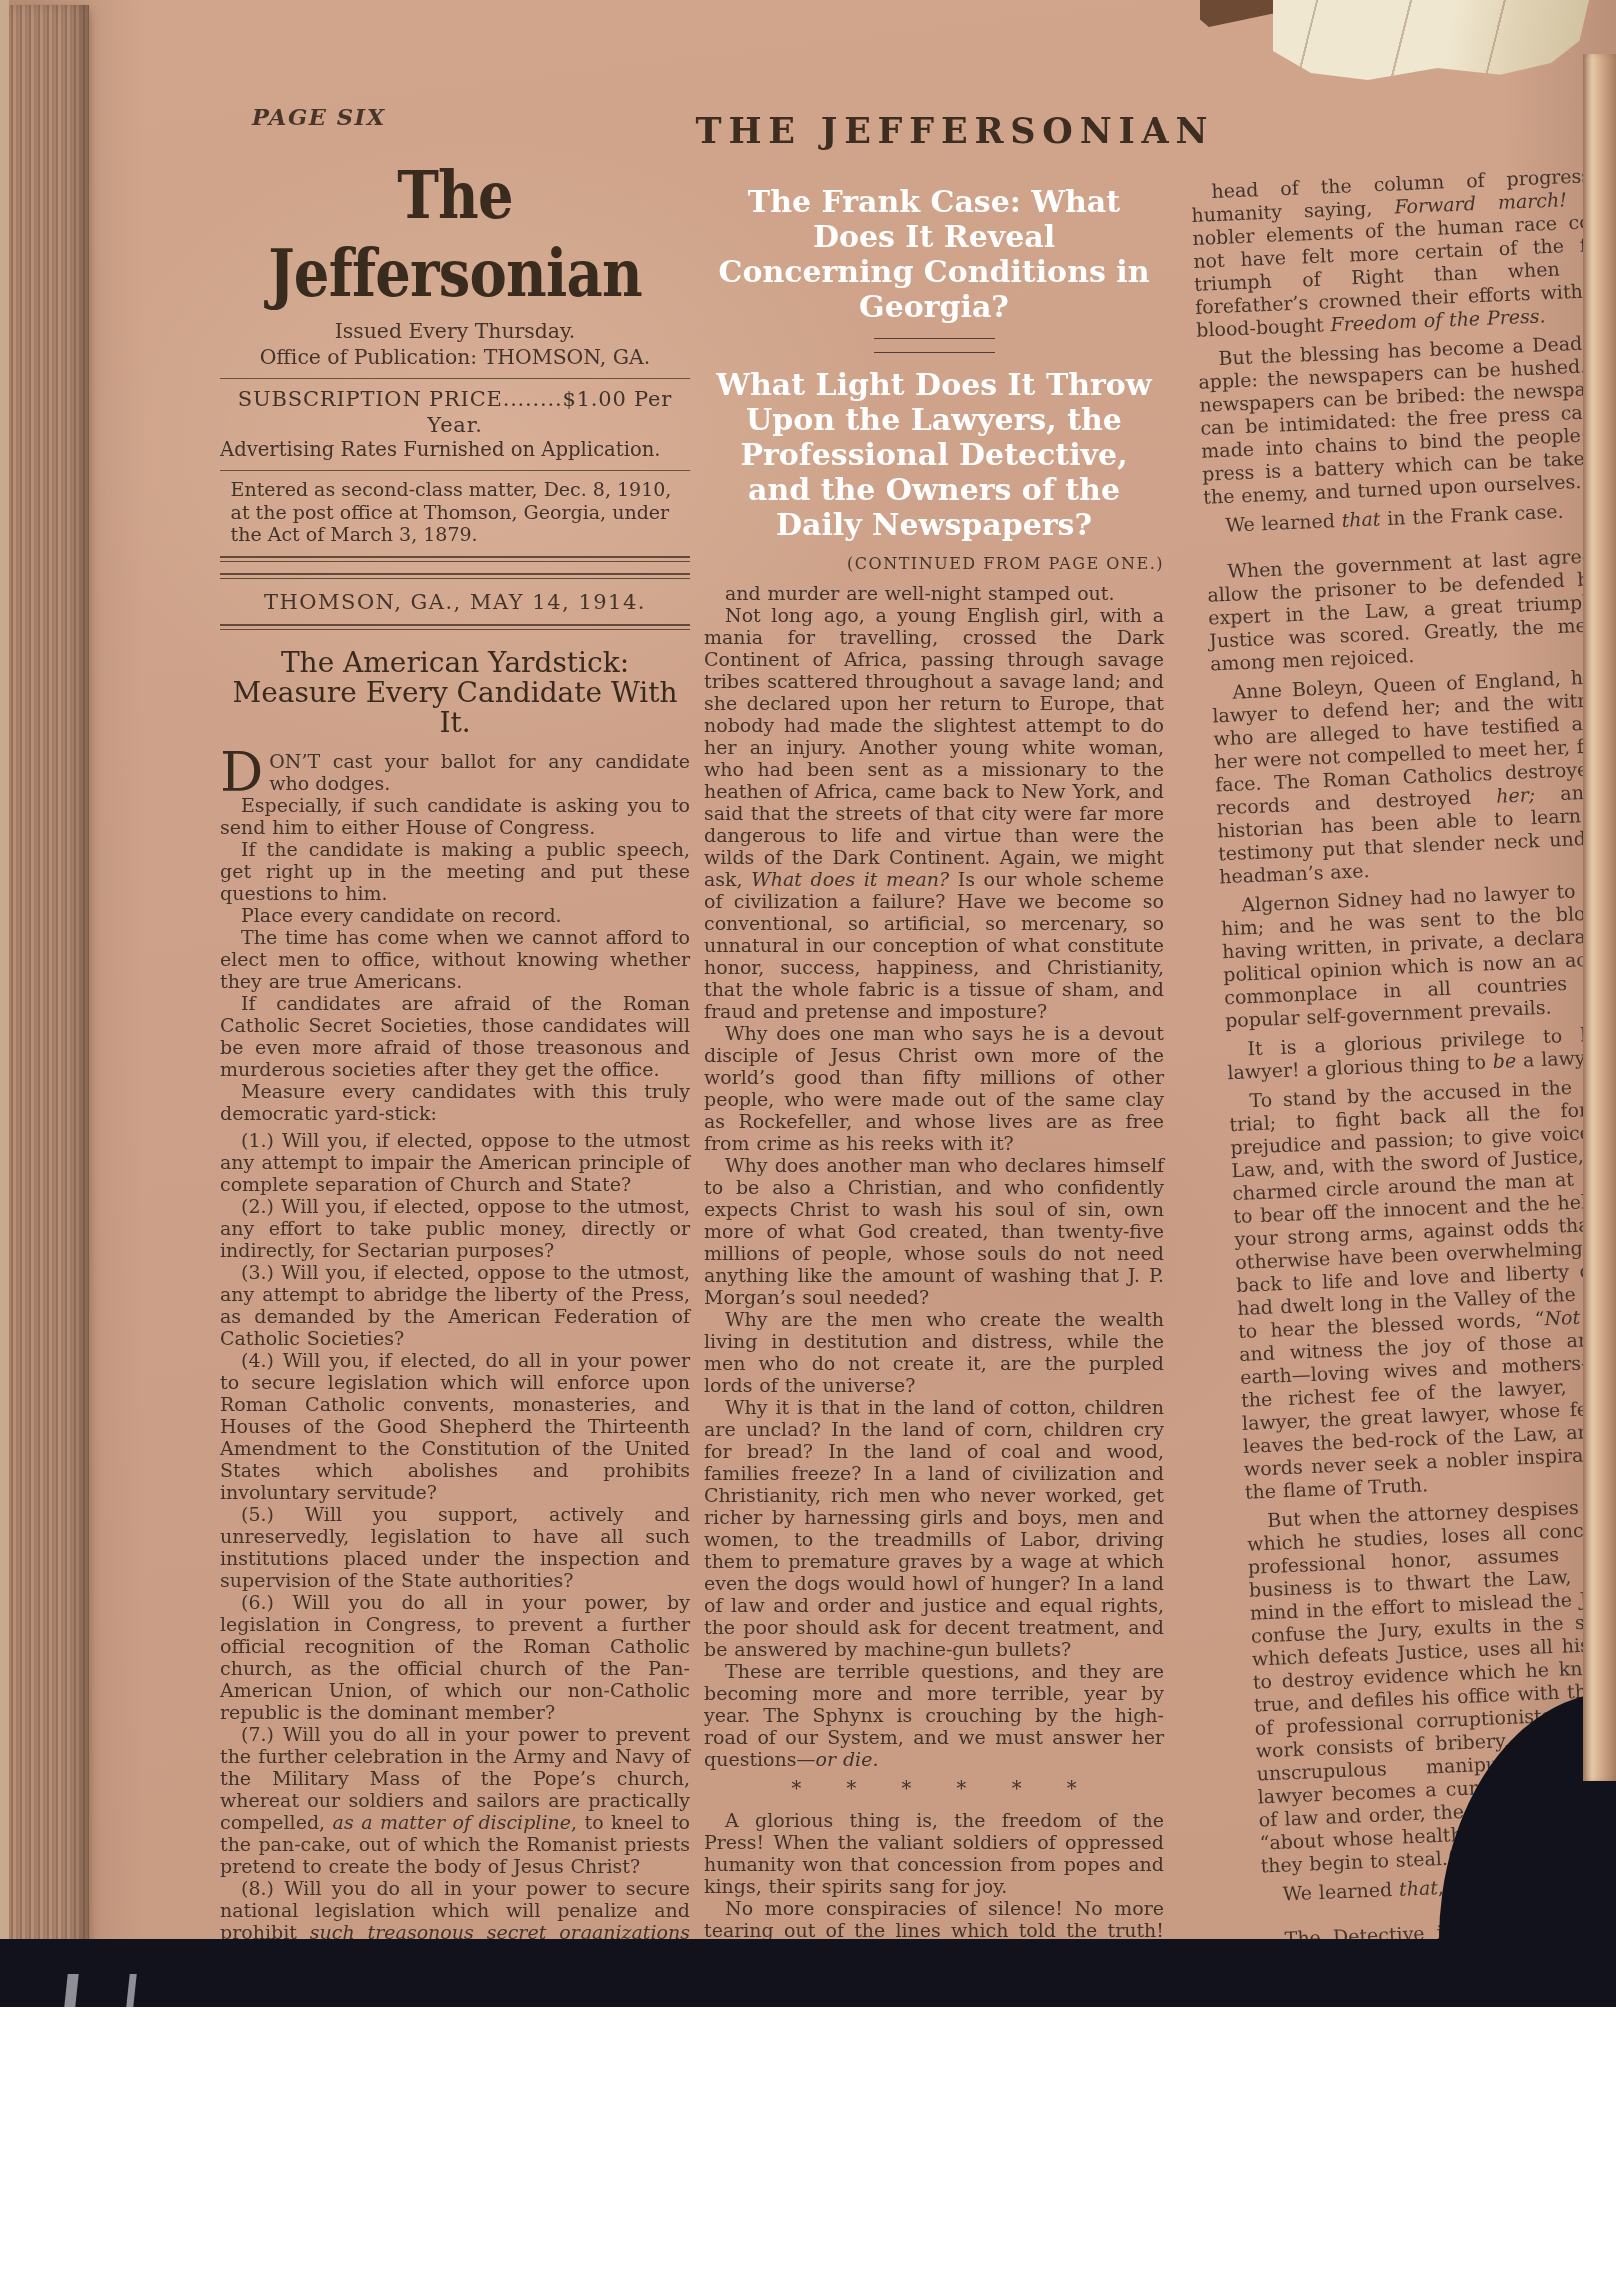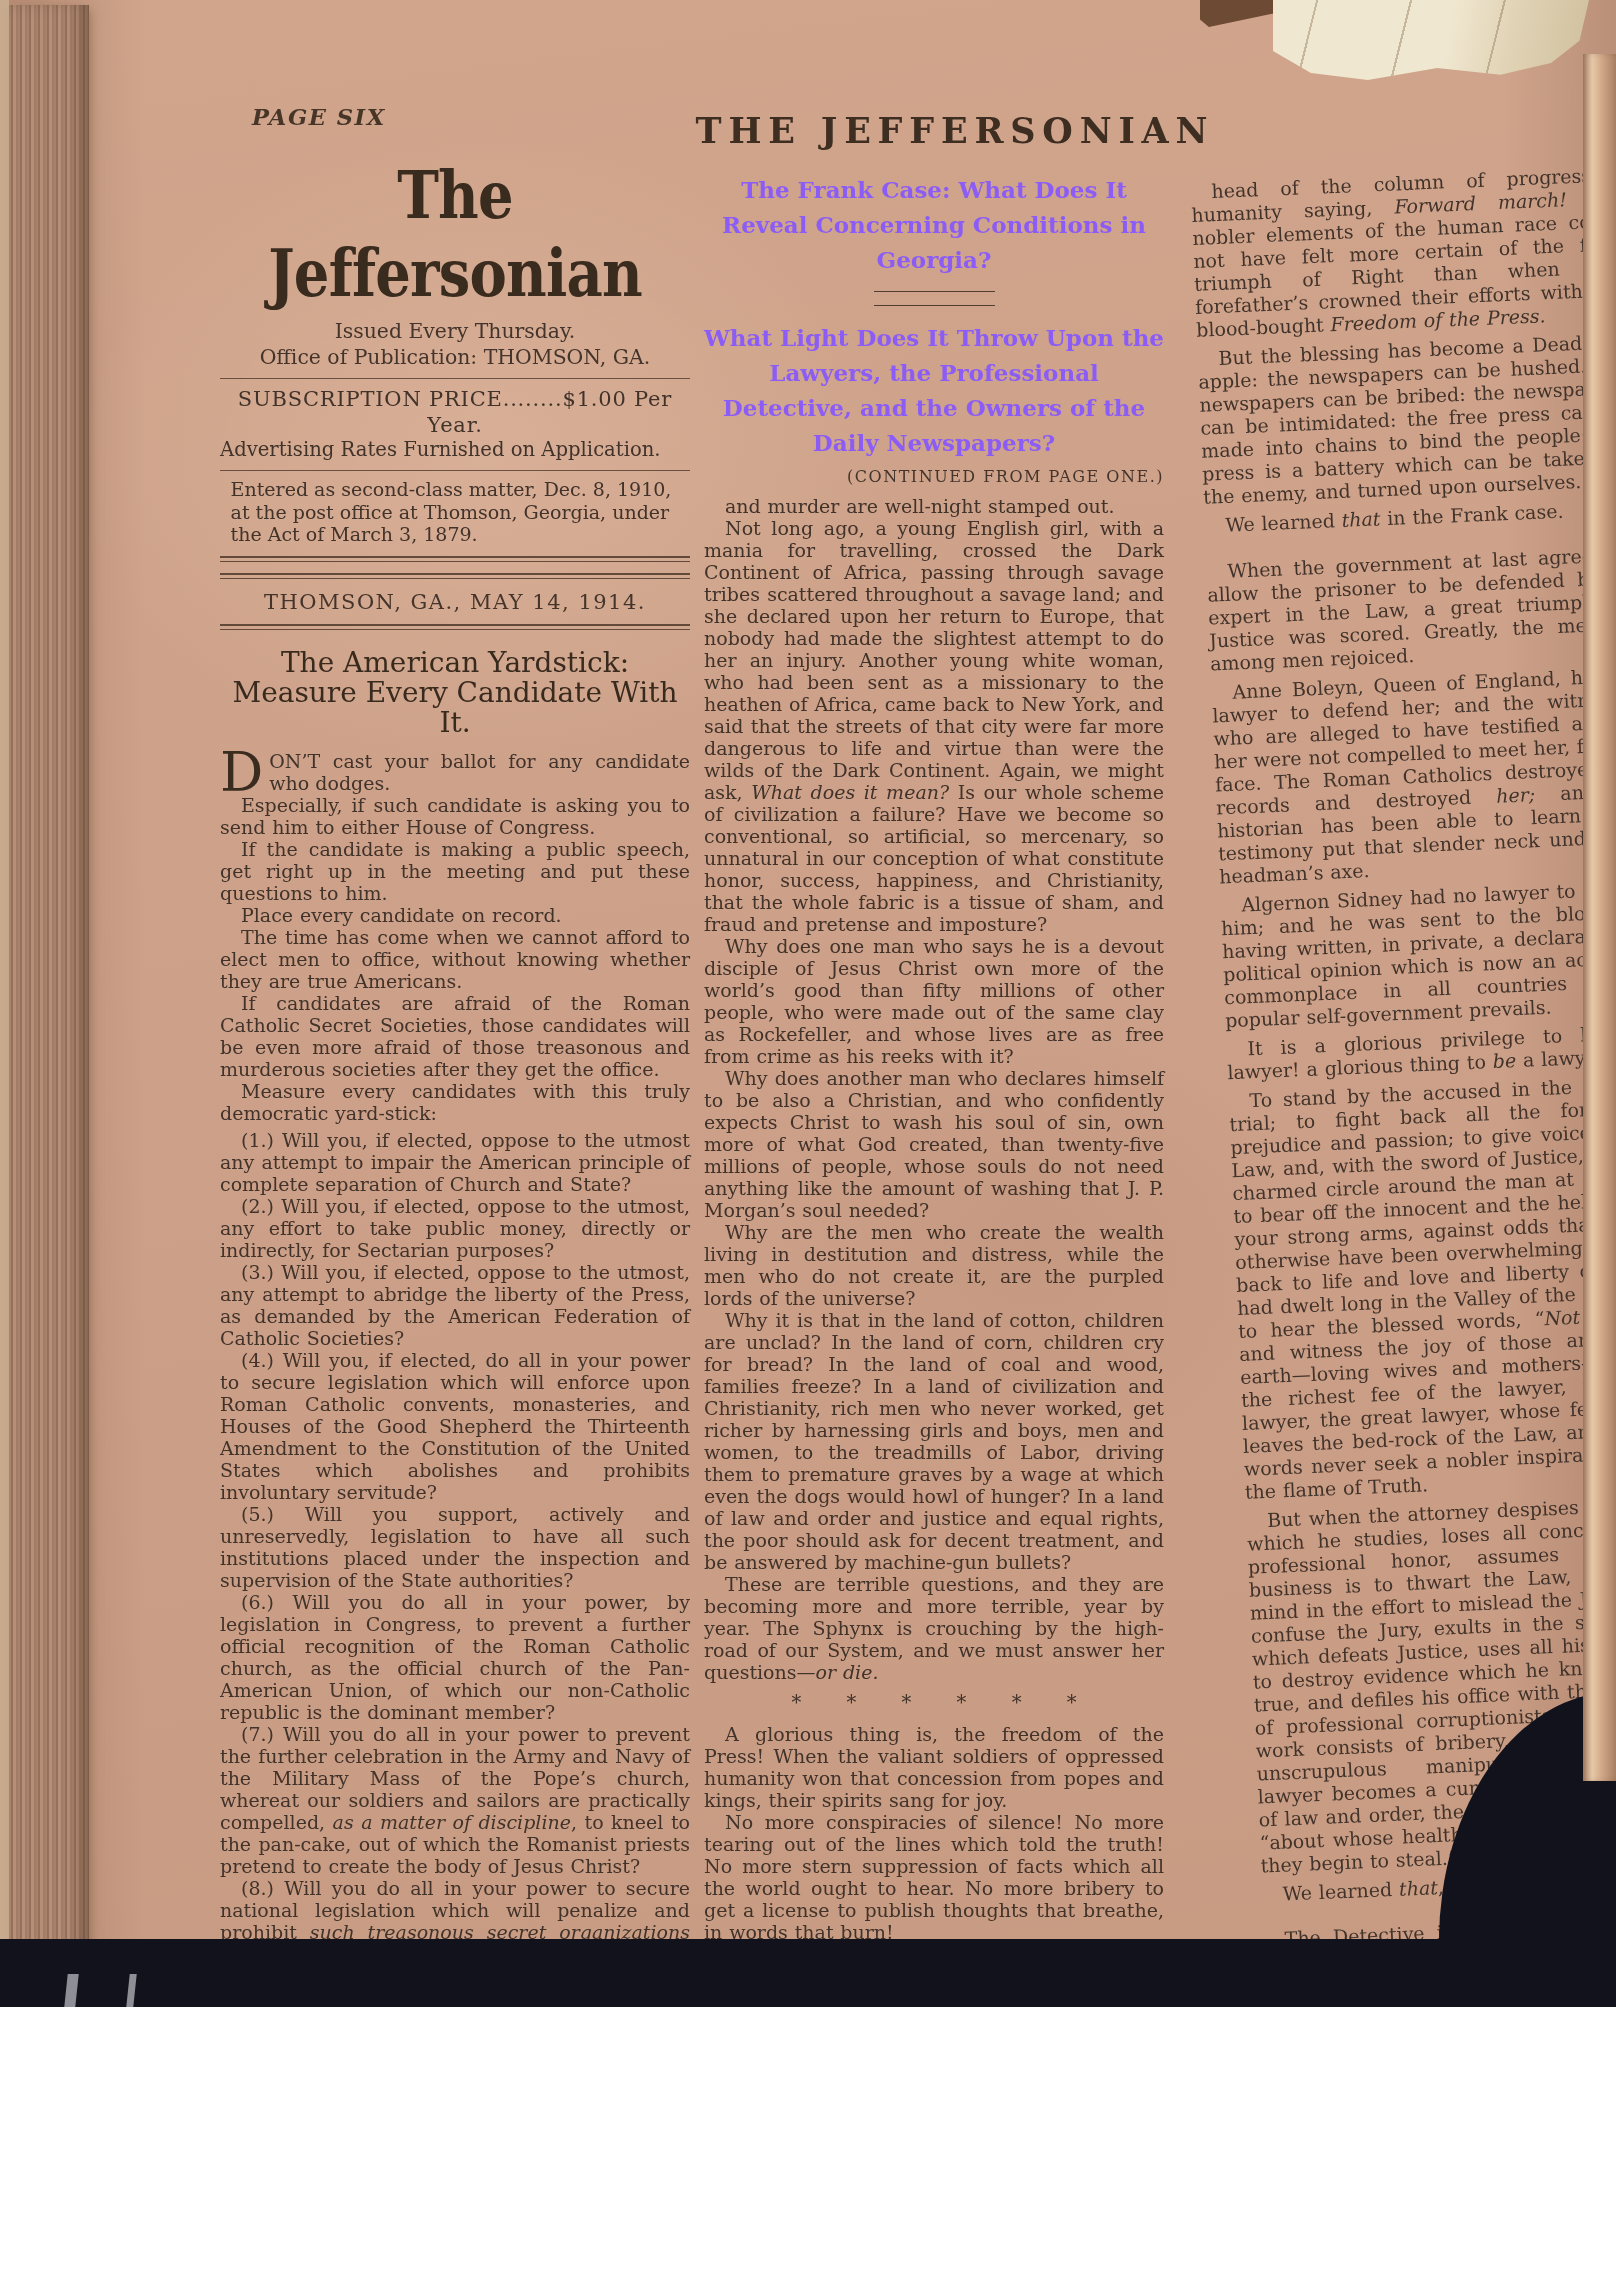--- a/index.html
+++ b/index.html
@@ -75,21 +75,21 @@
   
   .headline-left{font-size:28px;line-height:30px;font-weight:normal;text-align:center;color:#392a1e;
     margin:18px 0 12px;}
   .body p, .items p{font-size:19px;line-height:22px;margin:0;text-align:justify;text-indent:21px;
     word-spacing:0.8px;}
   .dropcap-para{font-size:19px;line-height:22px;margin:0;text-align:justify;}
   .dropcap{float:left;font-size:54px;line-height:42px;padding:1.5px 6px 0 0;color:#3a2b1f;}
   .items p:first-child{margin-top:5px;}
   .tail p:first-child{margin-top:3px;}
 
-  .headline-mid{font-size:23px;line-height:35px;font-weight:bold;text-align:center;color:#8b5cf6;margin:0;}
+  .headline-mid{font-size:30px;line-height:35px;font-weight:bold;text-align:center;color:#ffffff;margin:12px;}
   .rule-short{width:121px;margin:13.6px auto;border-top:1.5px solid rgba(60,44,33,0.85);}
   .continued{font-size:16px;letter-spacing:1.5px;text-align:right;margin:7.5px 0 9px;color:#44342b;}
   .asterisks{font-size:19.6px;text-align:center;word-spacing:39px;margin:7.5px 0 9px;color:#41322a;}
 
   .col-right .body p{font-size:19px;line-height:23px;margin-bottom:6px;}
   .col-right .body p:nth-child(4){margin-top:22.6px;}
   .col-right .body p:nth-child(11){margin-top:22.6px;}
 </style>
 </head>
 <body>

